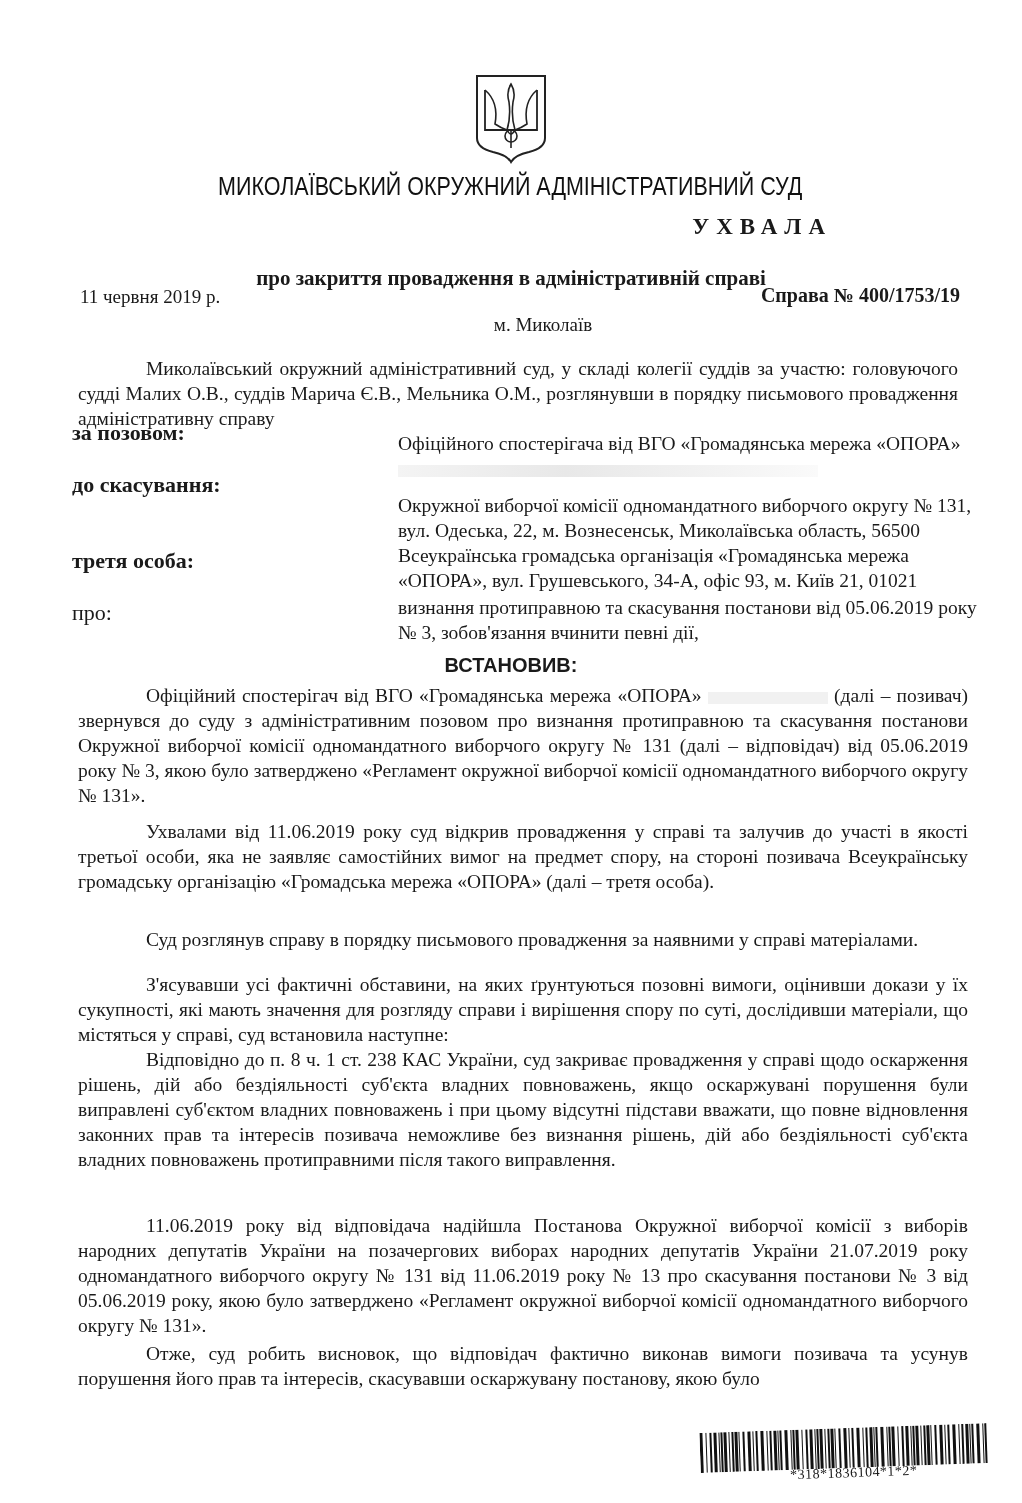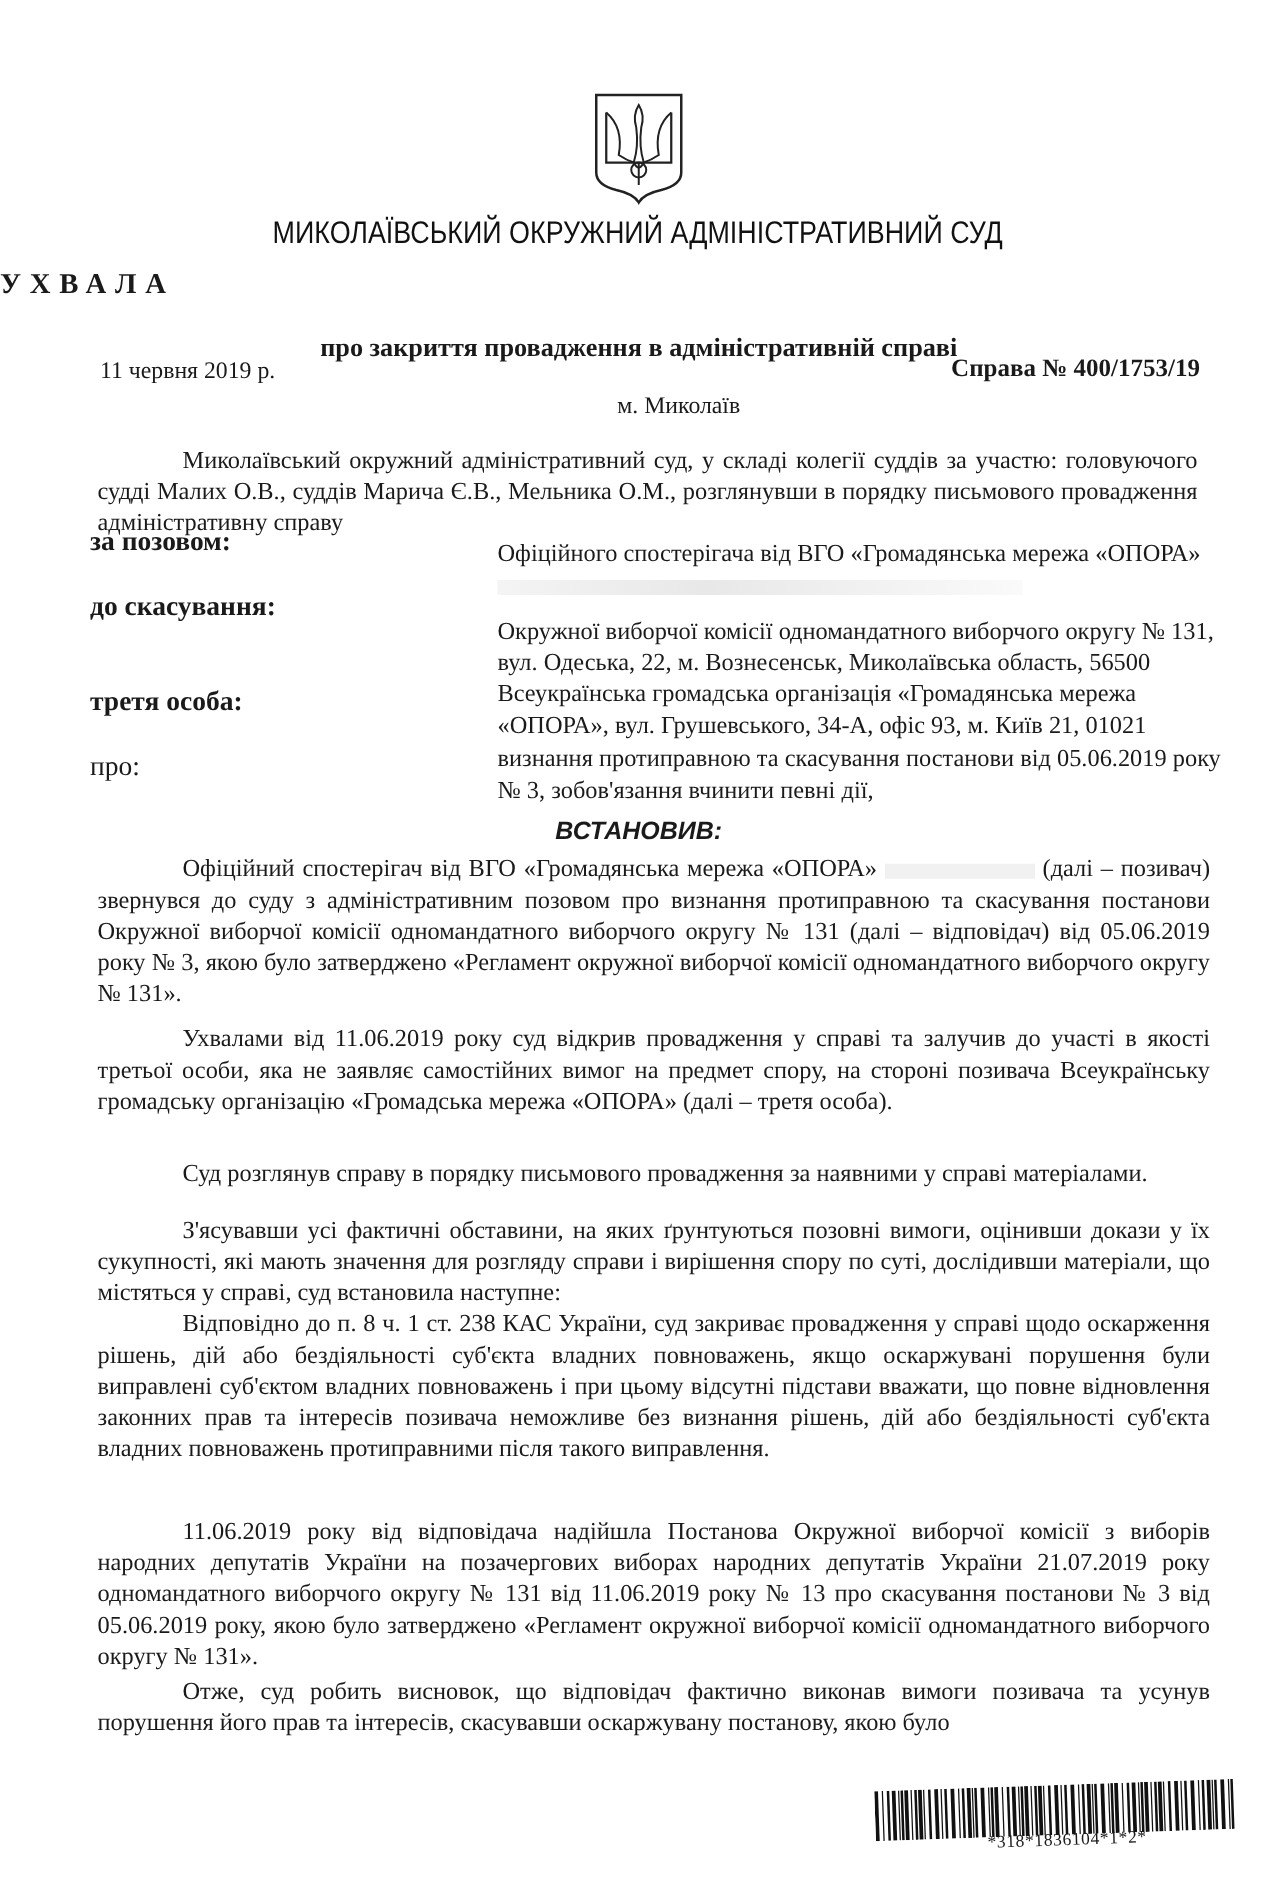--- a/index.html
+++ b/index.html
@@ -10,39 +10,39 @@
   }
   .page { position: absolute; left: 0; top: 0; width: 1022px; height: 1503px; }
   .emblem { position: absolute; left: 471px; top: 72px; width: 80px; height: 92px; }
   .court-name {
     position: absolute; left: 0; width: 1022px; top: 172px; text-align: center;
     font-family: "Liberation Sans Narrow", "Liberation Sans", sans-serif;
     font-size: 25px; letter-spacing: 0px; color: #111;
     transform: scaleX(0.86); transform-origin: 505px 0;
   }
   .doc-type {
-    position: absolute; left: 0; width: 816px; top: 214px; text-align: left;
-    font-weight: bold; font-size: 23px; letter-spacing: 7px;
+    position: absolute; left: 0; width: 816px; top: 214px; text-align: right;
+    font-weight: bold; font-size: 23px; letter-spacing: 7px; padding-left: 16px;
   }
   .doc-subtitle {
     position: absolute; left: 0; width: 1022px; top: 266px; text-align: center;
     font-weight: bold; font-size: 21px;
   }
   .date { position: absolute; left: 80px; top: 286px; font-size: 19px; }
   .case-no { position: absolute; right: 62px; top: 284px; font-size: 20px; font-weight: bold; }
   .city { position: absolute; left: 0; width: 1022px; top: 314px; text-align: center; font-size: 19px; padding-left: 32px; }
   .text { font-size: 19.5px; line-height: 25px; text-align: justify; }
   .intro { position: absolute; left: 78px; width: 880px; top: 356px; text-indent: 68px; }
   .party-label { position: absolute; left: 72px; font-weight: bold; font-size: 22px; }
   .party-value { position: absolute; left: 398px; width: 590px; font-size: 19.5px; line-height: 25px; }
   .redact { display: inline-block; width: 420px; height: 12px; background: linear-gradient(90deg, #f4f4f4, #e8e8e8 40%, #fafafa); vertical-align: middle; }
   .redact-short { display: inline-block; width: 120px; height: 12px; background: #f1f1f1; vertical-align: middle; }
   .heading {
     position: absolute; left: 0; width: 1022px; top: 654px; text-align: center;
-    font-weight: bold; font-size: 20px; font-family: "Liberation Sans", sans-serif; font-style: italic;
+    font-weight: bold; font-size: 20px; font-family: "Liberation Sans", sans-serif;
   }
   .para { position: absolute; left: 78px; width: 890px; text-indent: 68px; }
   .barcode { position: absolute; left: 700px; top: 1428px; width: 290px; height: 40px; transform: rotate(-2deg); }
   .barcode-text {
     position: absolute; left: 790px; top: 1465px; font-size: 14px;
     transform: rotate(-2deg); letter-spacing: 0.5px;
   }
 </style>
 </head>
 <body>

